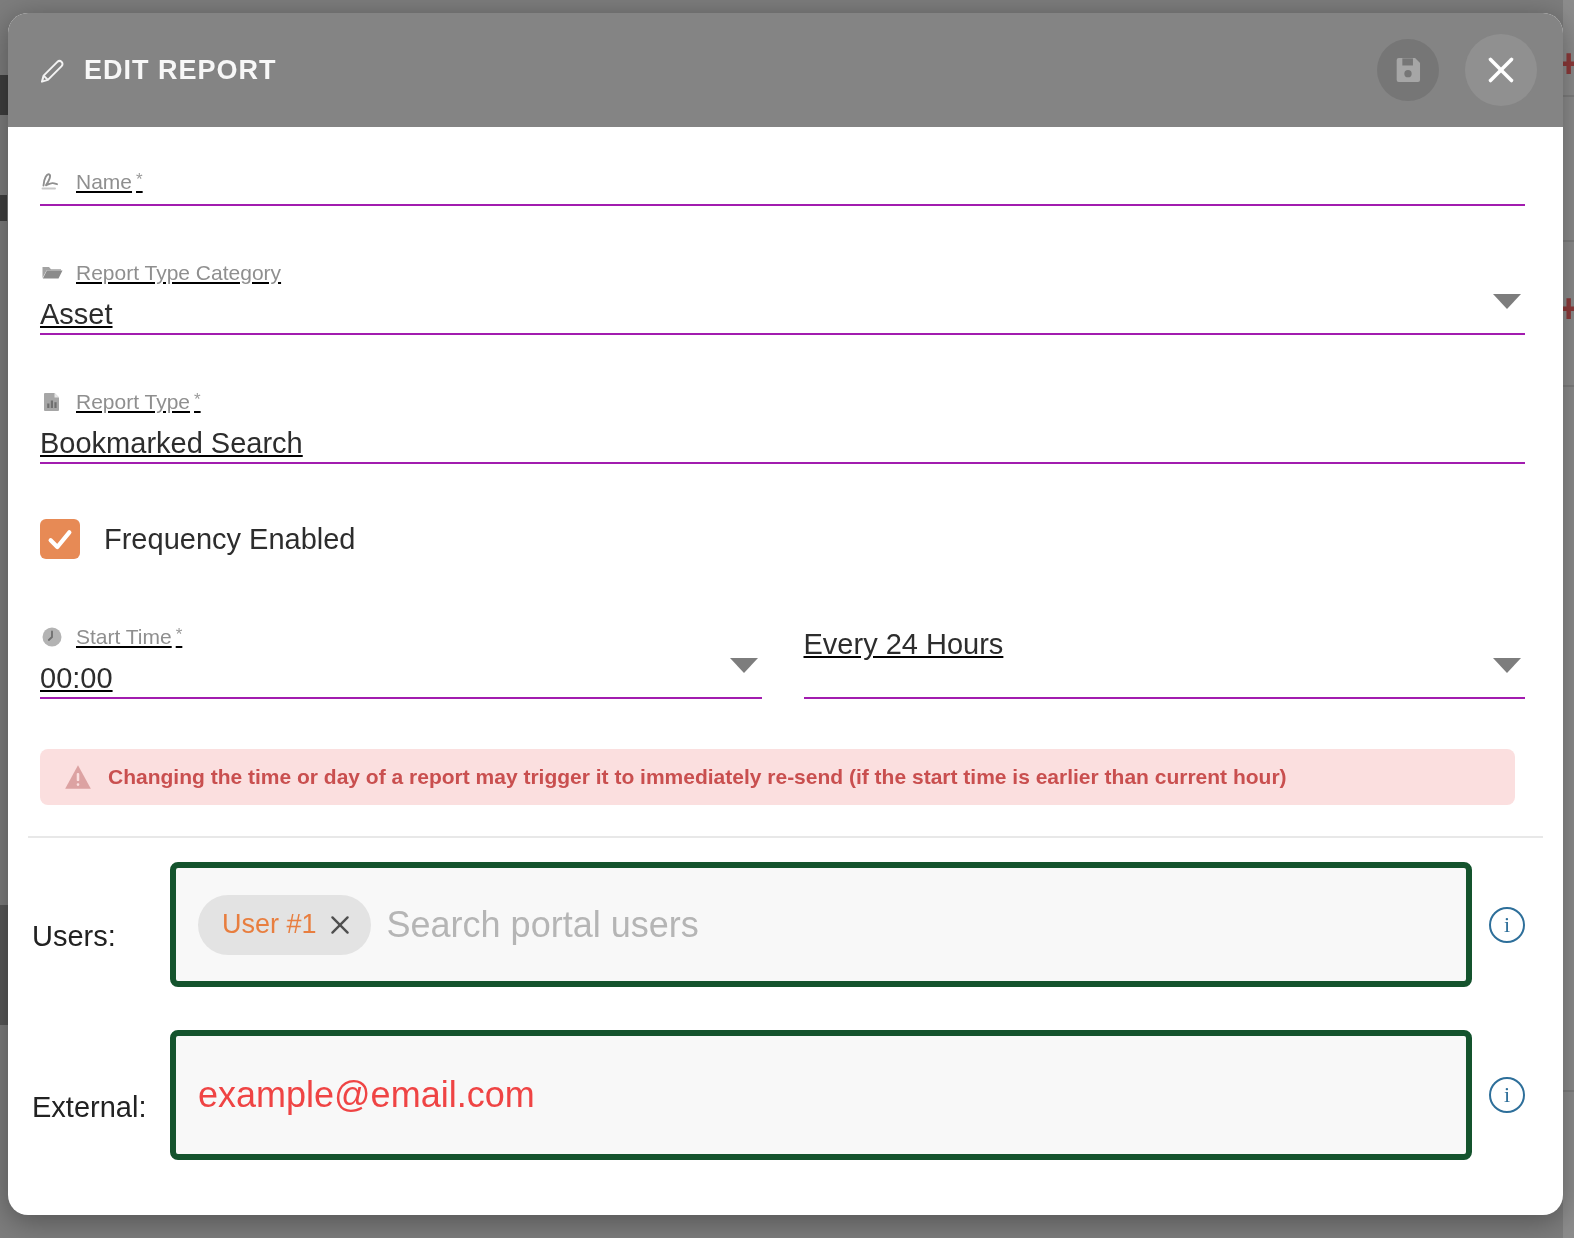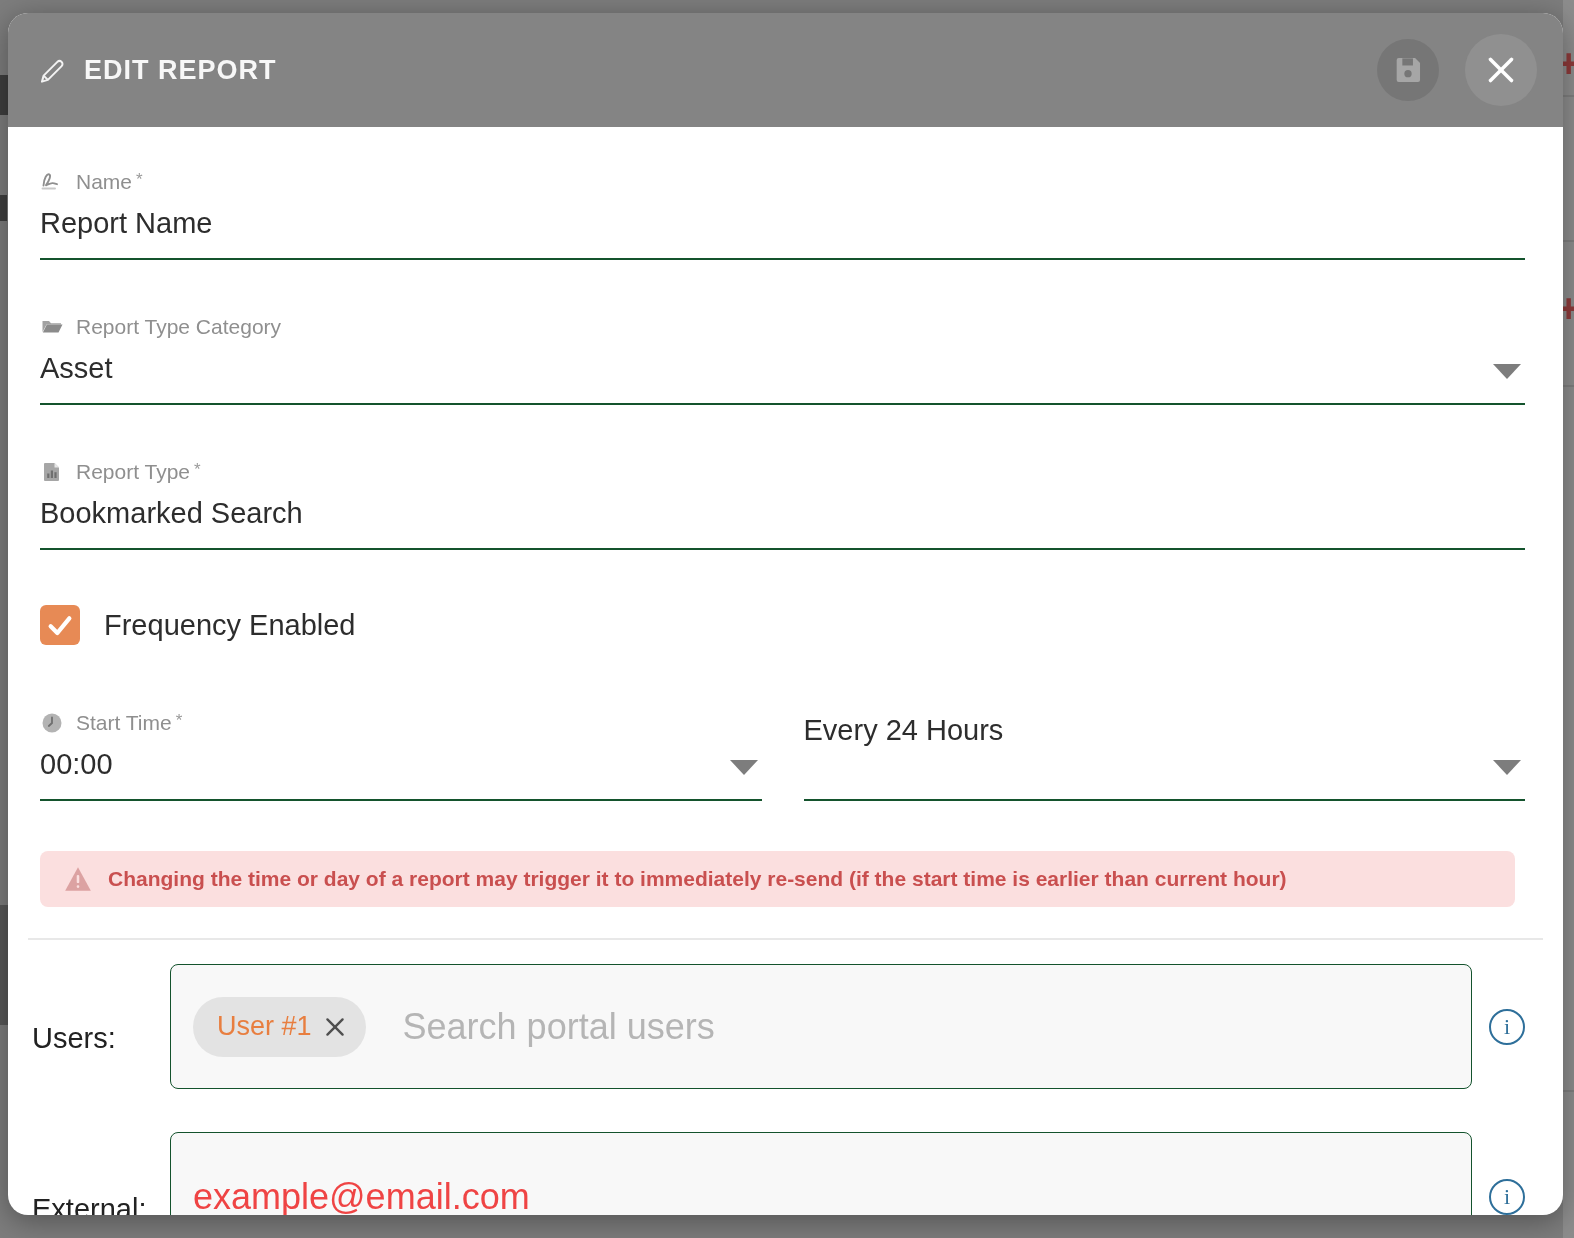--- a/index.html
+++ b/index.html
@@ -46,21 +46,21 @@
     display: flex; align-items: center; justify-content: center; border: none; cursor: pointer;
   }
   .close-button {
     width: 72px; height: 72px; border-radius: 50%; background: #909090;
     display: flex; align-items: center; justify-content: center; border: none; cursor: pointer;
   }
 
   
   .modal-body { padding: 0 38px 0 32px; }
 
-  .field { position: relative; border-bottom: 2px solid #14532d; padding-bottom: 16px; }
+  .field { position: relative; border-bottom: 2px solid #a21caf; padding-bottom: 0; text-decoration: underline; }
   .field-first { margin-top: 43px; }
   .field-gap { margin-top: 55px; }
   .field-label-row { display: flex; align-items: center; gap: 12px; margin-bottom: 10px; }
   .field-icon { width: 24px; height: 24px; flex: 0 0 auto; }
   .field-label { color: #8f8f8f; font-size: 21px; }
   .required-mark { color: #9a9a9a; font-size: 17px; vertical-align: top; margin-left: 4px; }
   .field-value { color: #2d2d2d; font-size: 29px; line-height: 38px; }
   .caret-down {
     position: absolute; right: 4px; bottom: 24px; width: 0; height: 0;
     border-left: 14px solid transparent; border-right: 14px solid transparent;
@@ -86,22 +86,22 @@
   .warning-icon { width: 28px; height: 26px; flex: 0 0 auto; }
   .warning-text { color: #c94f4f; font-size: 21px; font-weight: bold; line-height: 26px; }
 
   .divider { height: 2px; background: #e8e8e8; margin: 31px -18px 0 -12px; }
 
   
   .io-row { display: flex; align-items: center; margin-top: 24px; padding-left: -20px; }
   .io-row-external { margin-top: 43px; }
   .io-label { flex: 0 0 150px; margin-left: -20px; padding-left: 12px; color: #222; font-size: 29px; margin-top: 24px; }
   .io-box {
-    flex: 1 1 auto; background: #f8f8f8; border: 1px solid #14532d; border-radius: 8px;
-    display: flex; align-items: center; padding: 0 22px; gap: 37px;
+    flex: 1 1 auto; background: #f8f8f8; border: 6px solid #14532d; border-radius: 8px;
+    display: flex; align-items: center; padding: 0 22px; gap: 16px;
   }
   .io-box-users { height: 125px; }
   .io-box-external { height: 130px; }
   .chip {
     display: inline-flex; align-items: center; background: #e3e3e3; border-radius: 32px;
     height: 60px; padding: 0 18px 0 24px; gap: 10px; flex: 0 0 auto;
   }
   .chip-label { color: #e87e3f; font-size: 27px; }
   .chip-remove { width: 26px; height: 26px; cursor: pointer; display: inline-flex; }
   .io-input {
@@ -169,21 +169,20 @@
     <div class="field field-first">
       <div class="field-label-row">
         <span class="field-icon">
           <svg viewBox="0 0 24 24" width="24" height="24" fill="none" stroke="#8f8f8f" stroke-width="1.9" stroke-linecap="round">
             <path d="M3.5 15.5 C4 8 7 3.5 9.2 4.3 C11.5 5.2 8.8 11.5 6.2 14.8 C4.8 16.6 10.5 12.2 13.2 13.2 L17 14.2"></path>
             <line x1="2.5" y1="18.5" x2="15" y2="18.5" stroke="#c9c9c9"></line>
           </svg>
         </span>
         <span class="field-label"><span>Name</span><span class="required-mark">*</span></span>
       </div>
-      <div class="field-value">Report Name</div>
     </div>
 
     <div class="field field-gap">
       <div class="field-label-row">
         <span class="field-icon">
           <svg viewBox="0 0 24 24" width="24" height="24">
             <path d="M2.5 6 H9 L11 8.3 H21 V9.5 H6.5 L2.5 17 Z" fill="#a2a2a2"></path>
             <path d="M6.8 9.5 H22.5 L18.5 17.5 H2.8 Z" fill="#8b8b8b"></path>
           </svg>
         </span>

